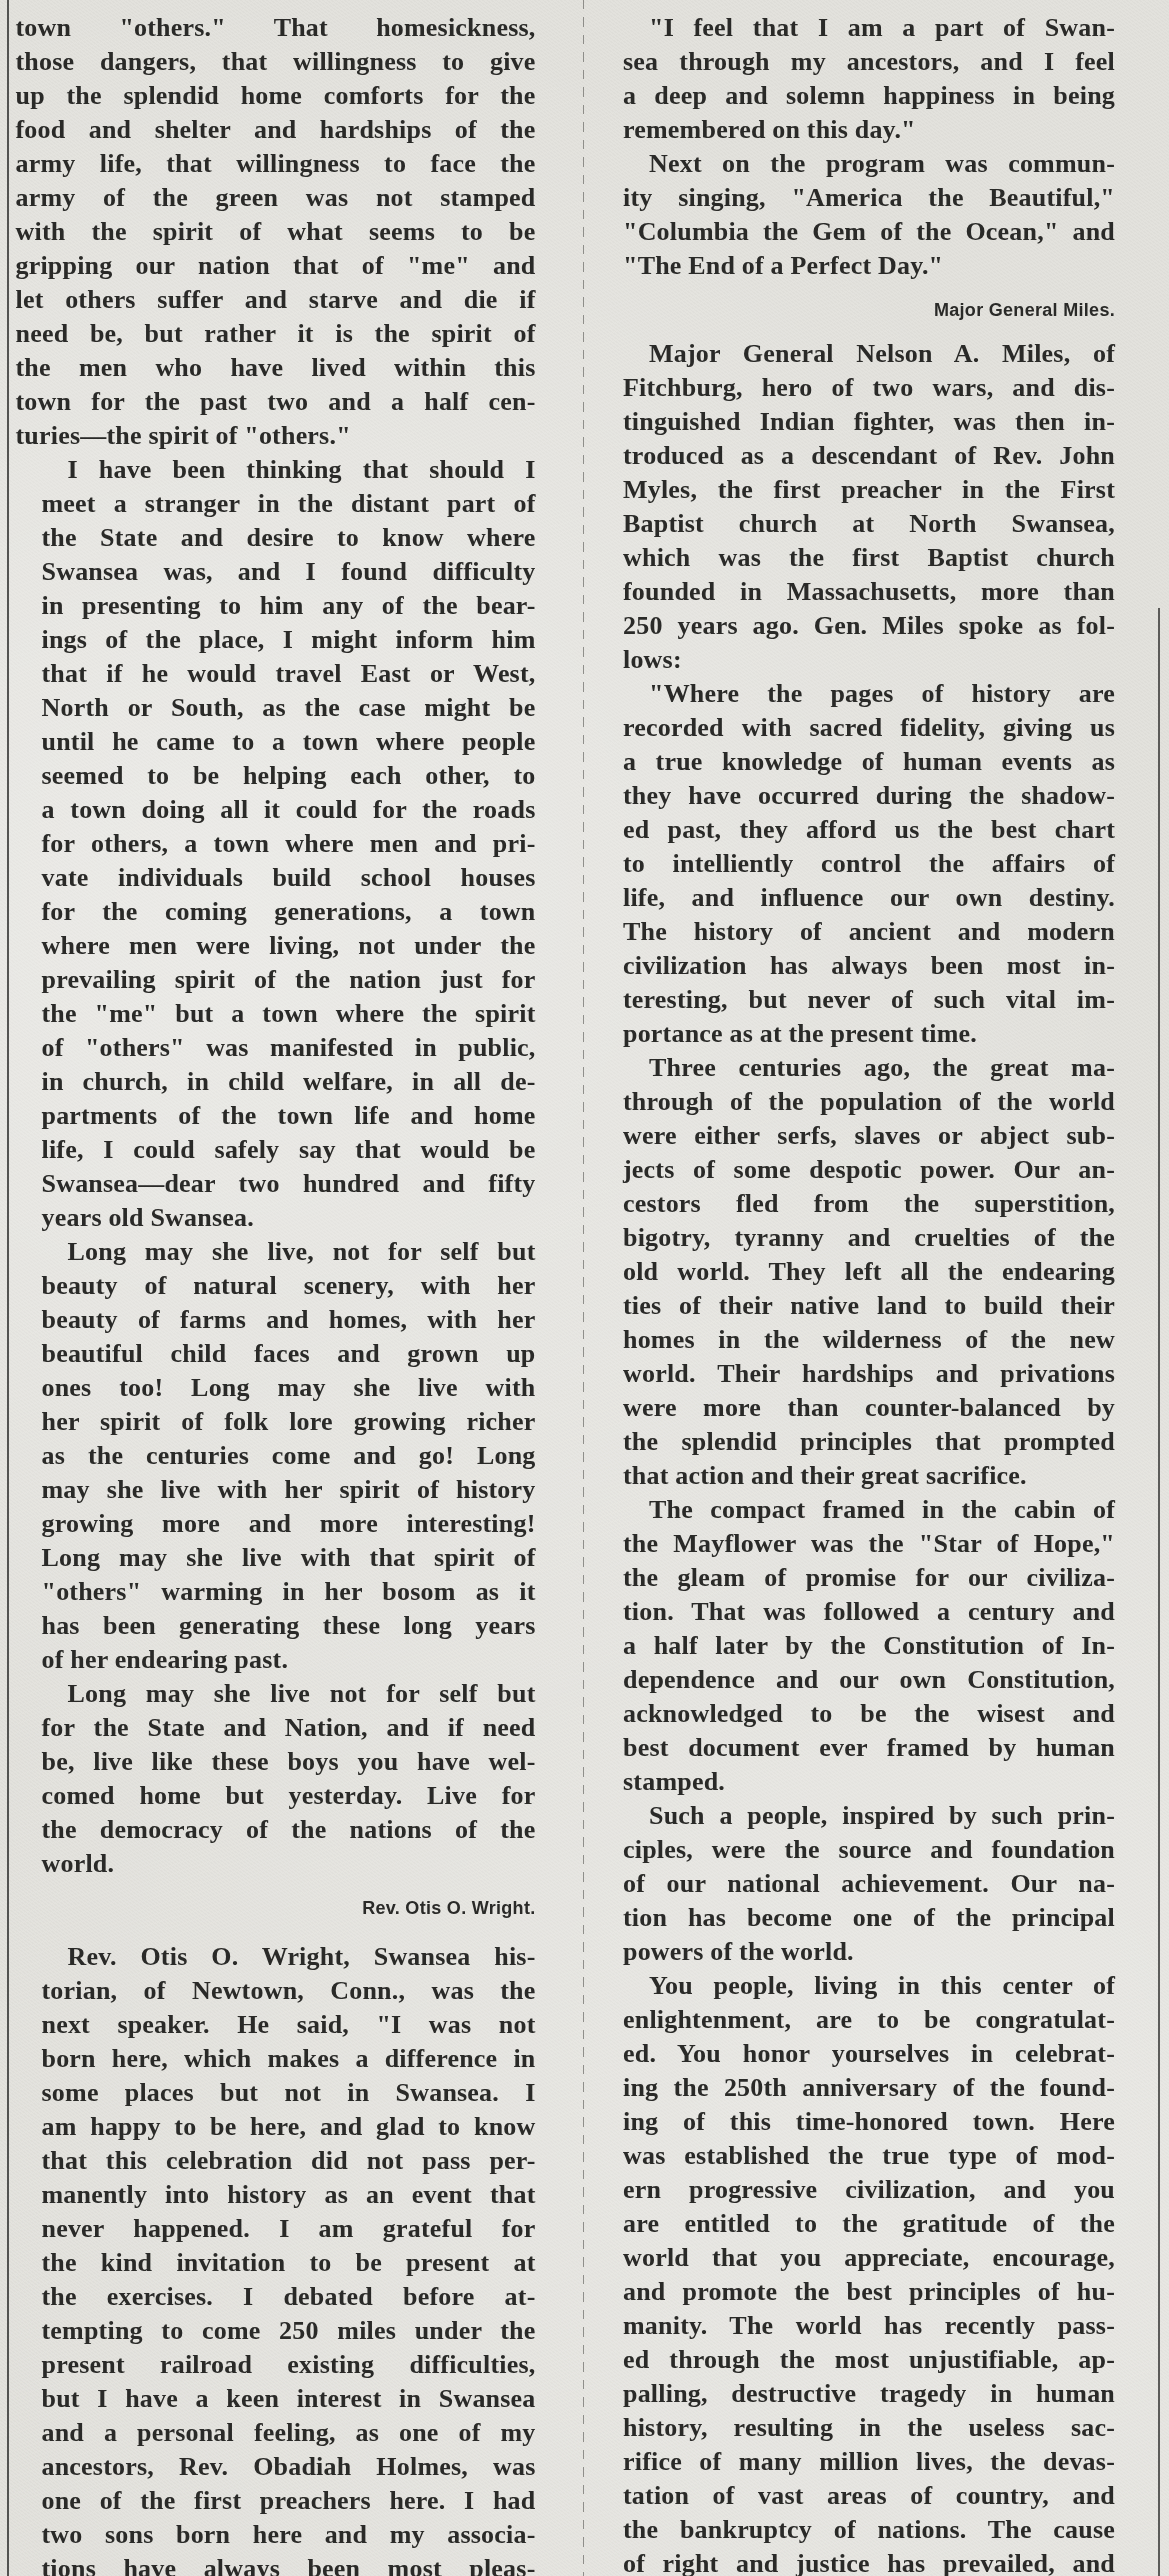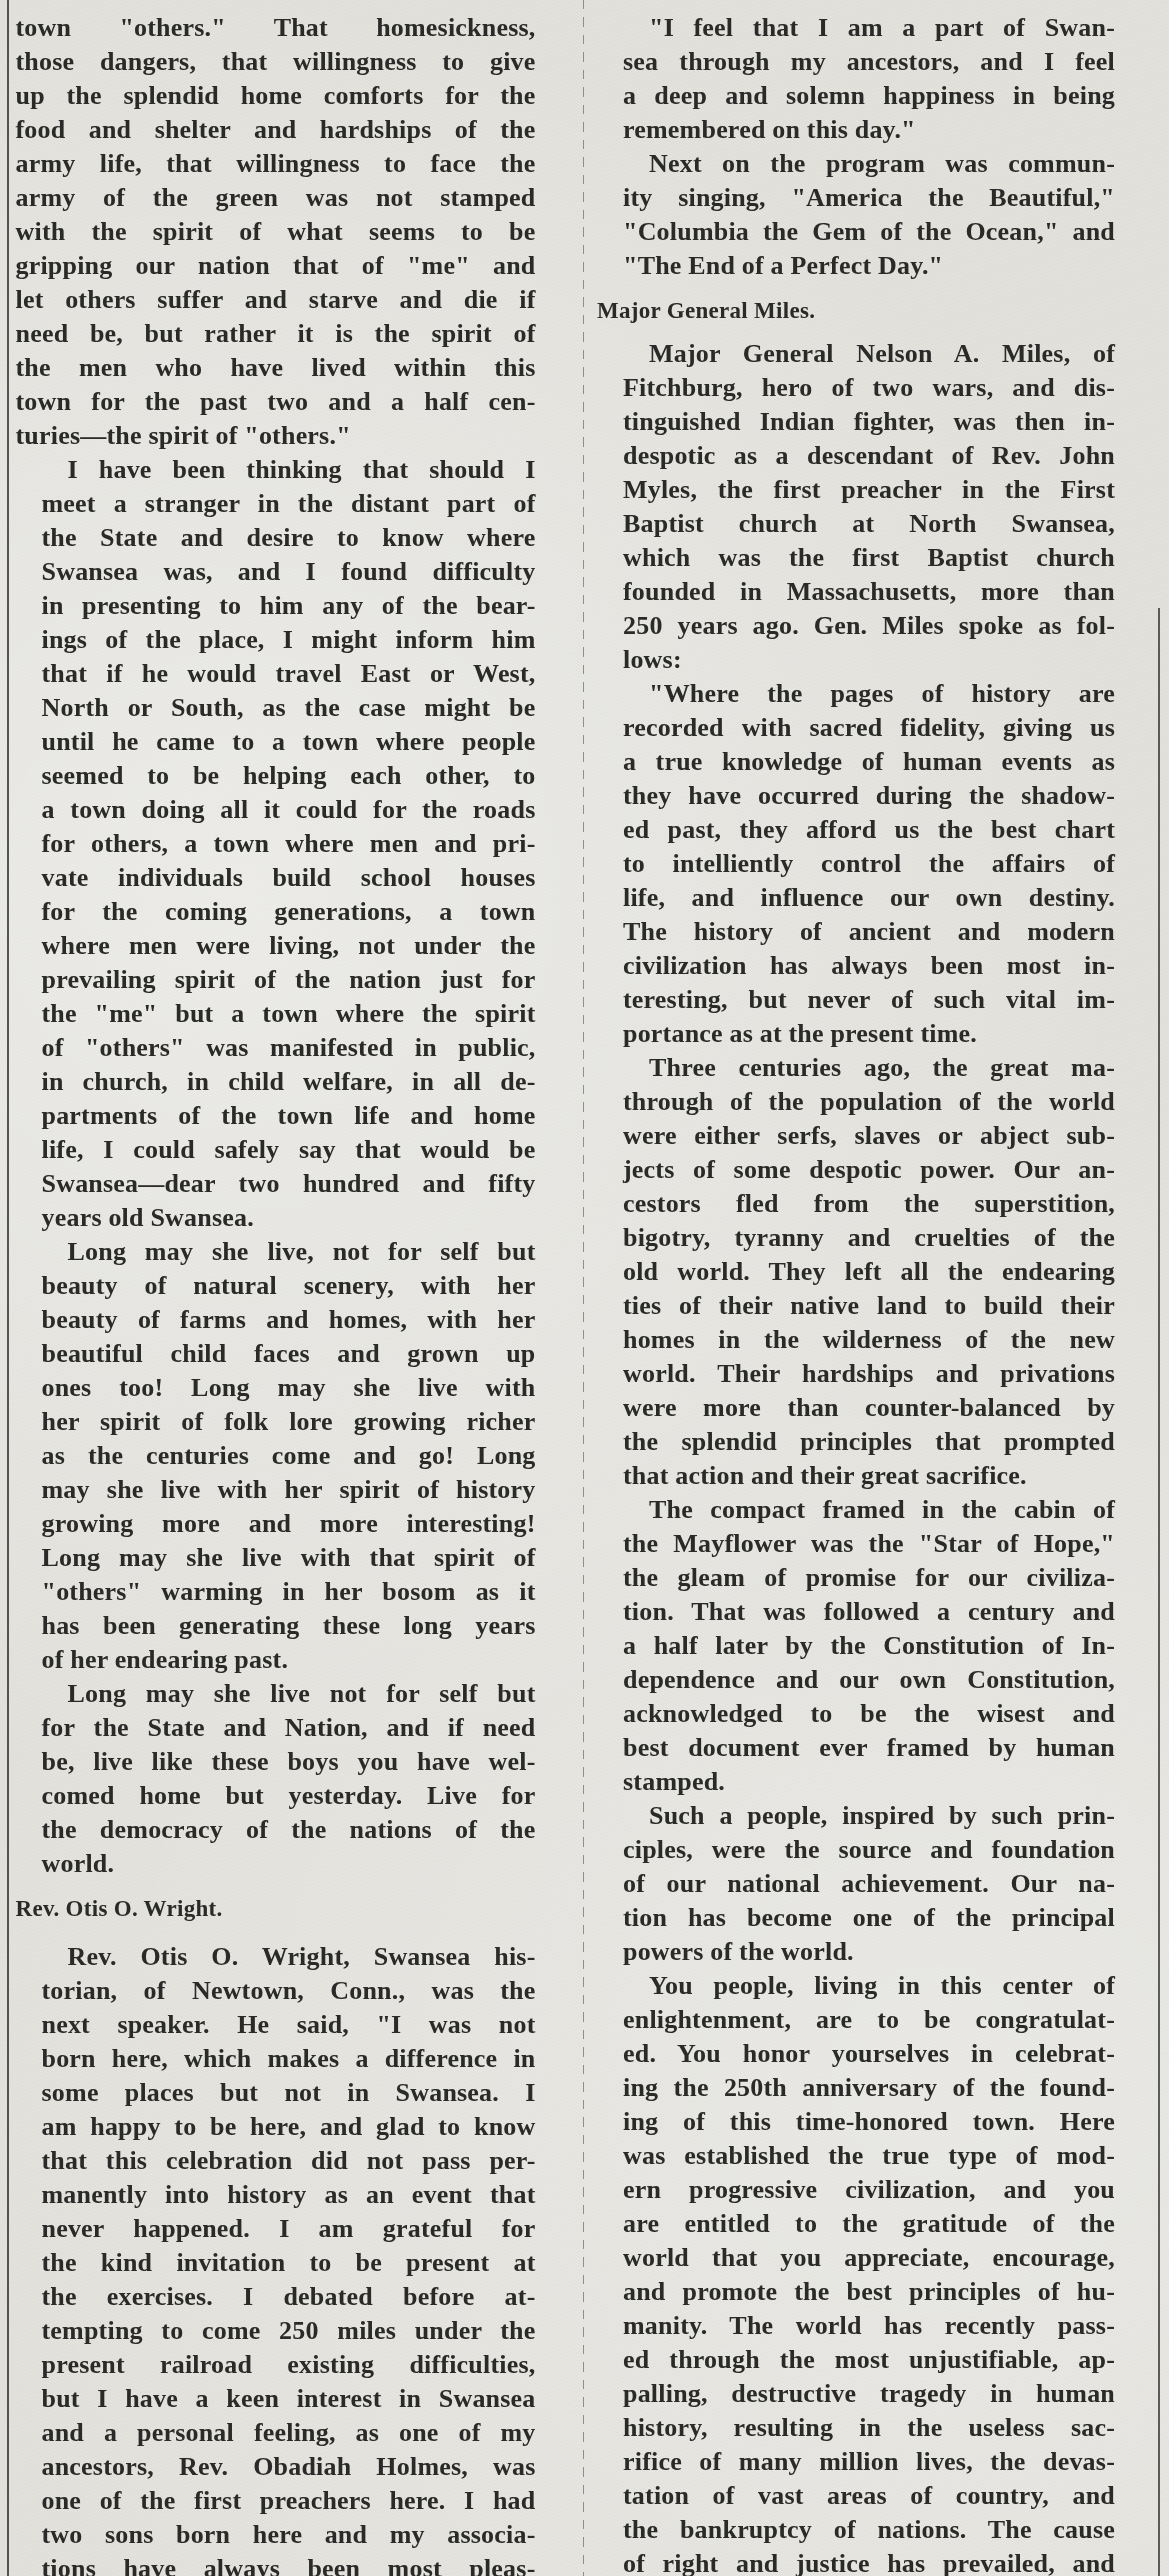--- a/index.html
+++ b/index.html
@@ -41,24 +41,24 @@
     font-weight: bold;
     letter-spacing: 0.2px;
     text-align: justify;
     hyphens: manual;
   }
   .col-left { left: 15.5px; }
   .col-right { left: 597px; width: 518px; }
   .para { margin: 0; text-indent: 0; }
   .para.indent { text-indent: 26px; }
   .head {
-    font-family: Liberation Serif, serif;
+    font-family: Liberation Sans, sans-serif;
     font-weight: bold;
-    font-size: 23px;
-    text-align: left;
+    font-size: 18px;
+    text-align: right;
     margin: 11.3px 0 11.3px 0;
     line-height: 31px;
     letter-spacing: 0.3px;
   }
   .line { display: block; text-align: justify; text-align-last: justify; white-space: nowrap; }
   .line.last { text-align-last: left; }
 </style>
 </head>
 <body>
 
@@ -166,21 +166,21 @@
       <span class="line" style="padding-left: 26px;">Next on the program was commun-</span>
       <span class="line">ity singing, "America the Beautiful,"</span>
       <span class="line">"Columbia the Gem of the Ocean," and</span>
       <span class="line last">"The End of a Perfect Day."</span>
     </div>
     <div class="head">Major General Miles.</div>
     <div class="para indent">
       <span class="line" style="padding-left: 26px;">Major General Nelson A. Miles, of</span>
       <span class="line">Fitchburg, hero of two wars, and dis-</span>
       <span class="line">tinguished Indian fighter, was then in-</span>
-      <span class="line">despotic as a descendant of Rev. John</span>
+      <span class="line">troduced as a descendant of Rev. John</span>
       <span class="line">Myles, the first preacher in the First</span>
       <span class="line">Baptist church at North Swansea,</span>
       <span class="line">which was the first Baptist church</span>
       <span class="line">founded in Massachusetts, more than</span>
       <span class="line">250 years ago. Gen. Miles spoke as fol-</span>
       <span class="line last">lows:</span>
     </div>
     <div class="para indent">
       <span class="line" style="padding-left: 26px;">"Where the pages of history are</span>
       <span class="line">recorded with sacred fidelity, giving us</span>

